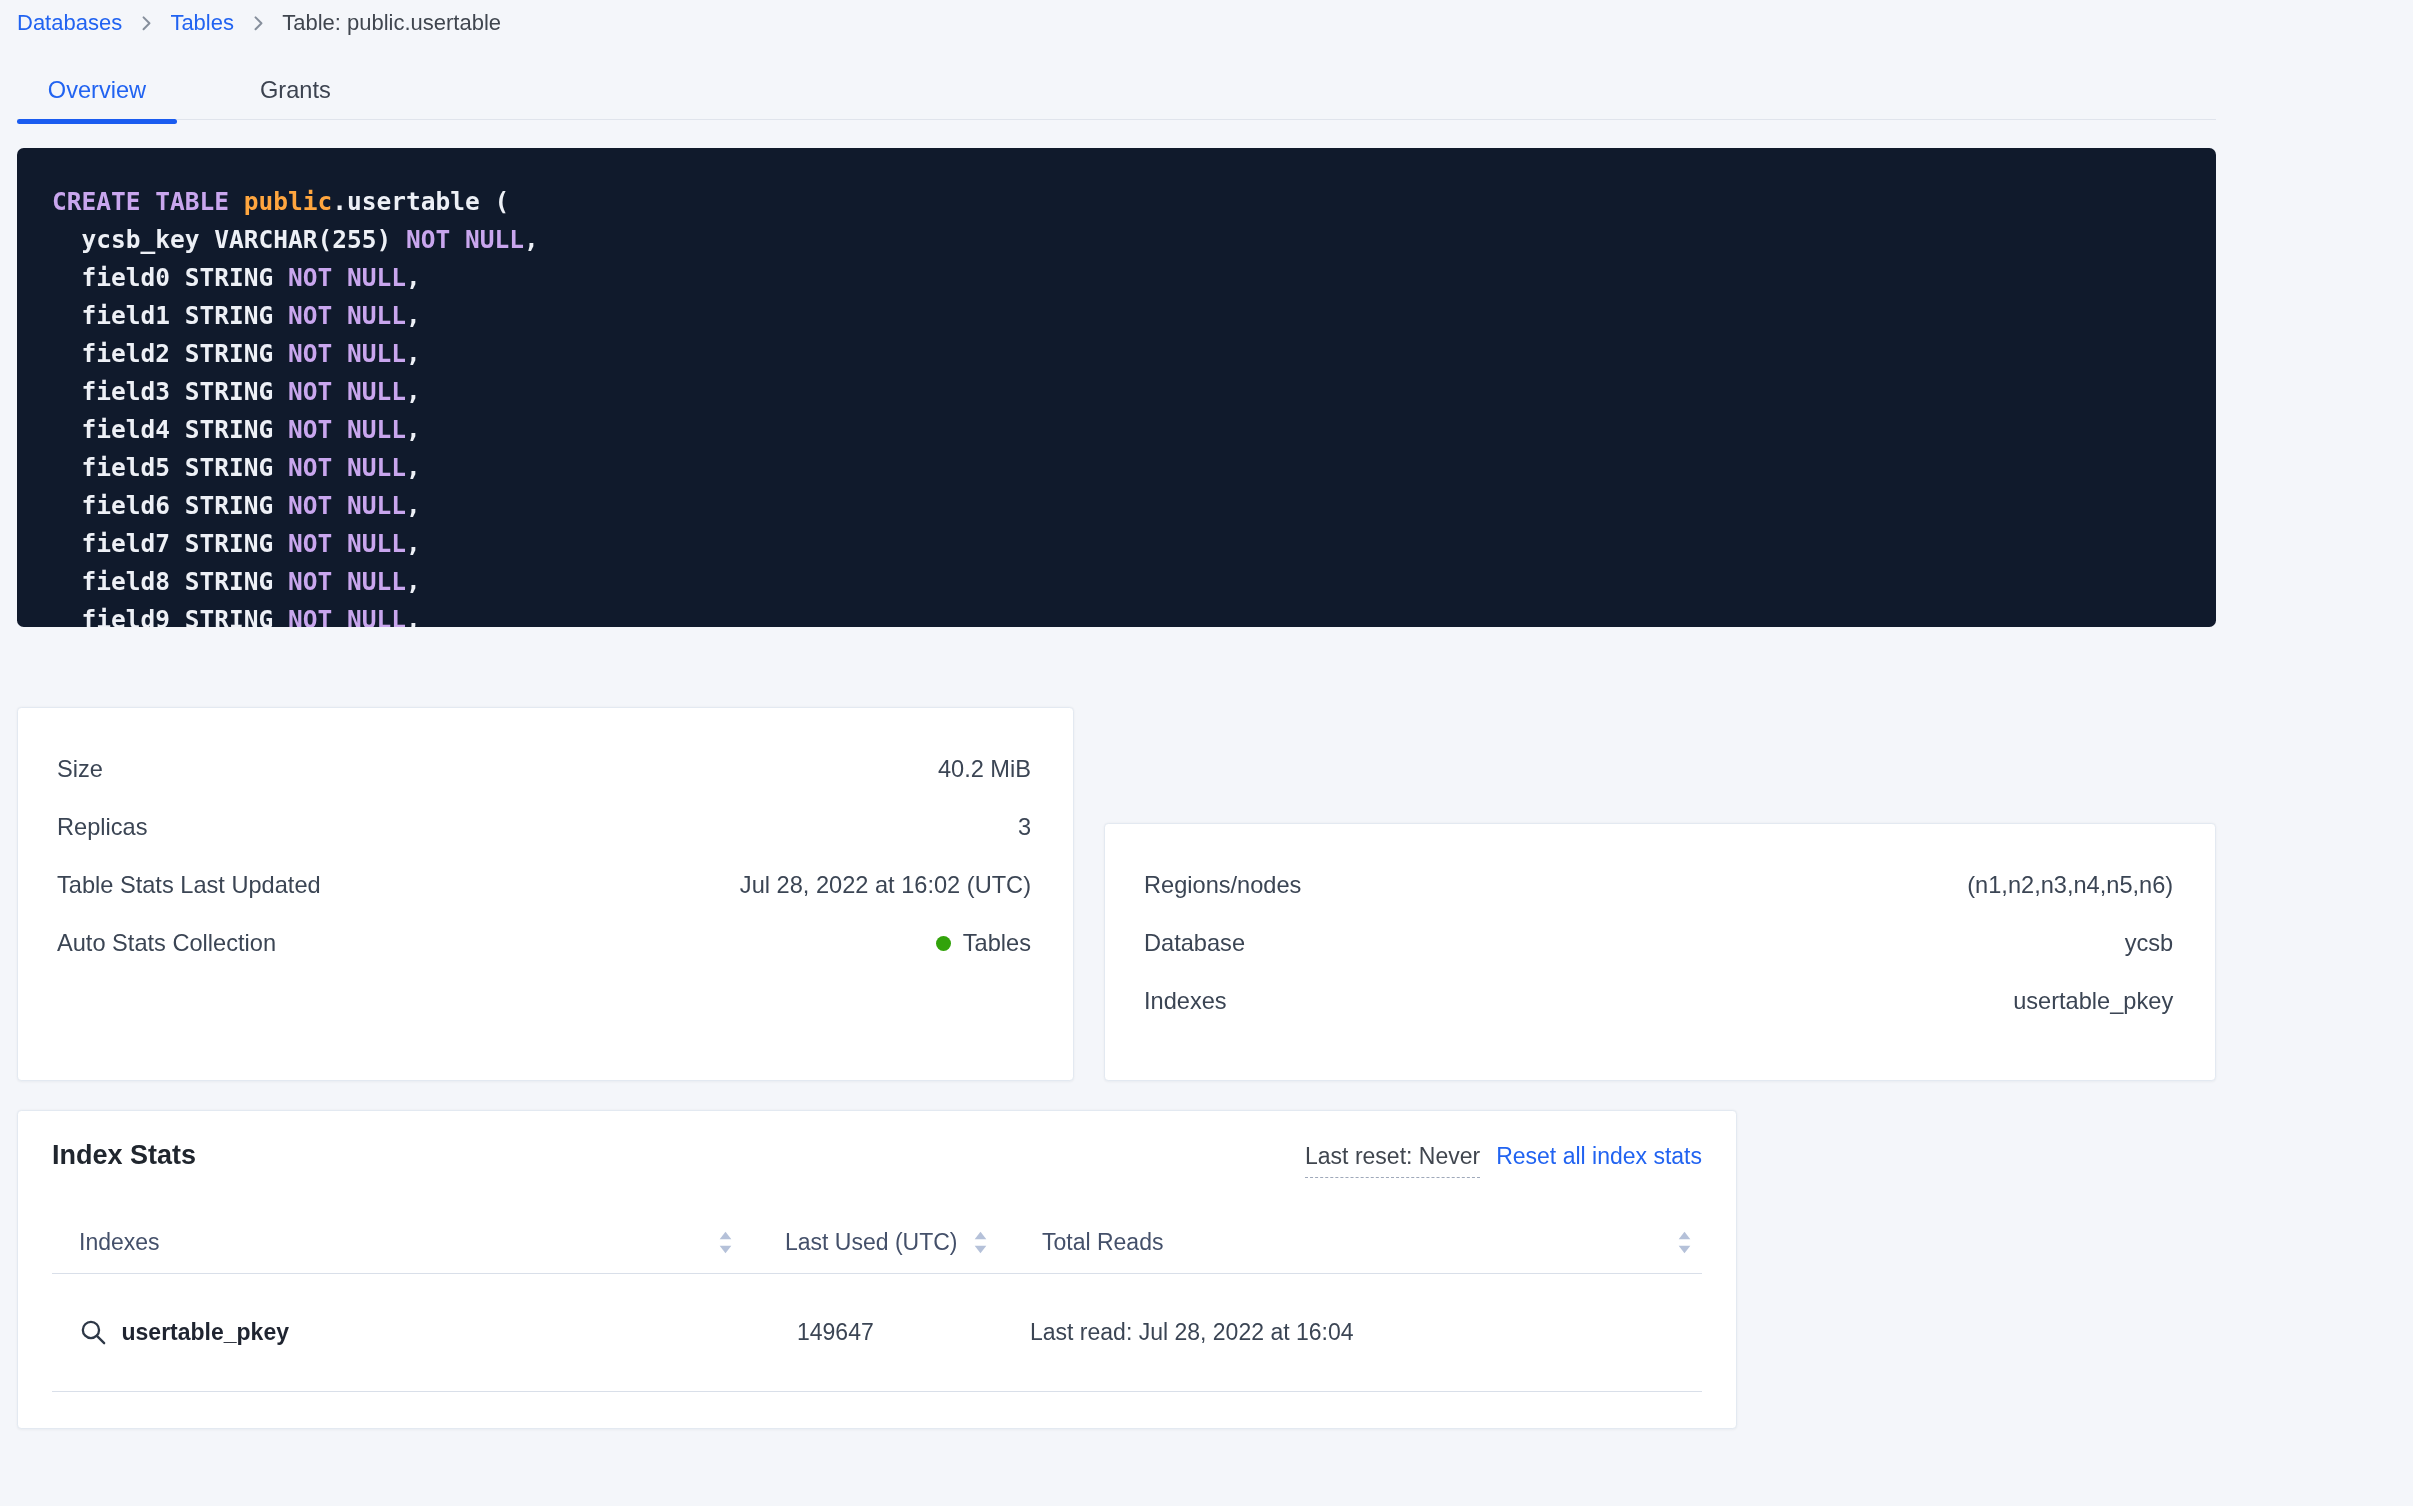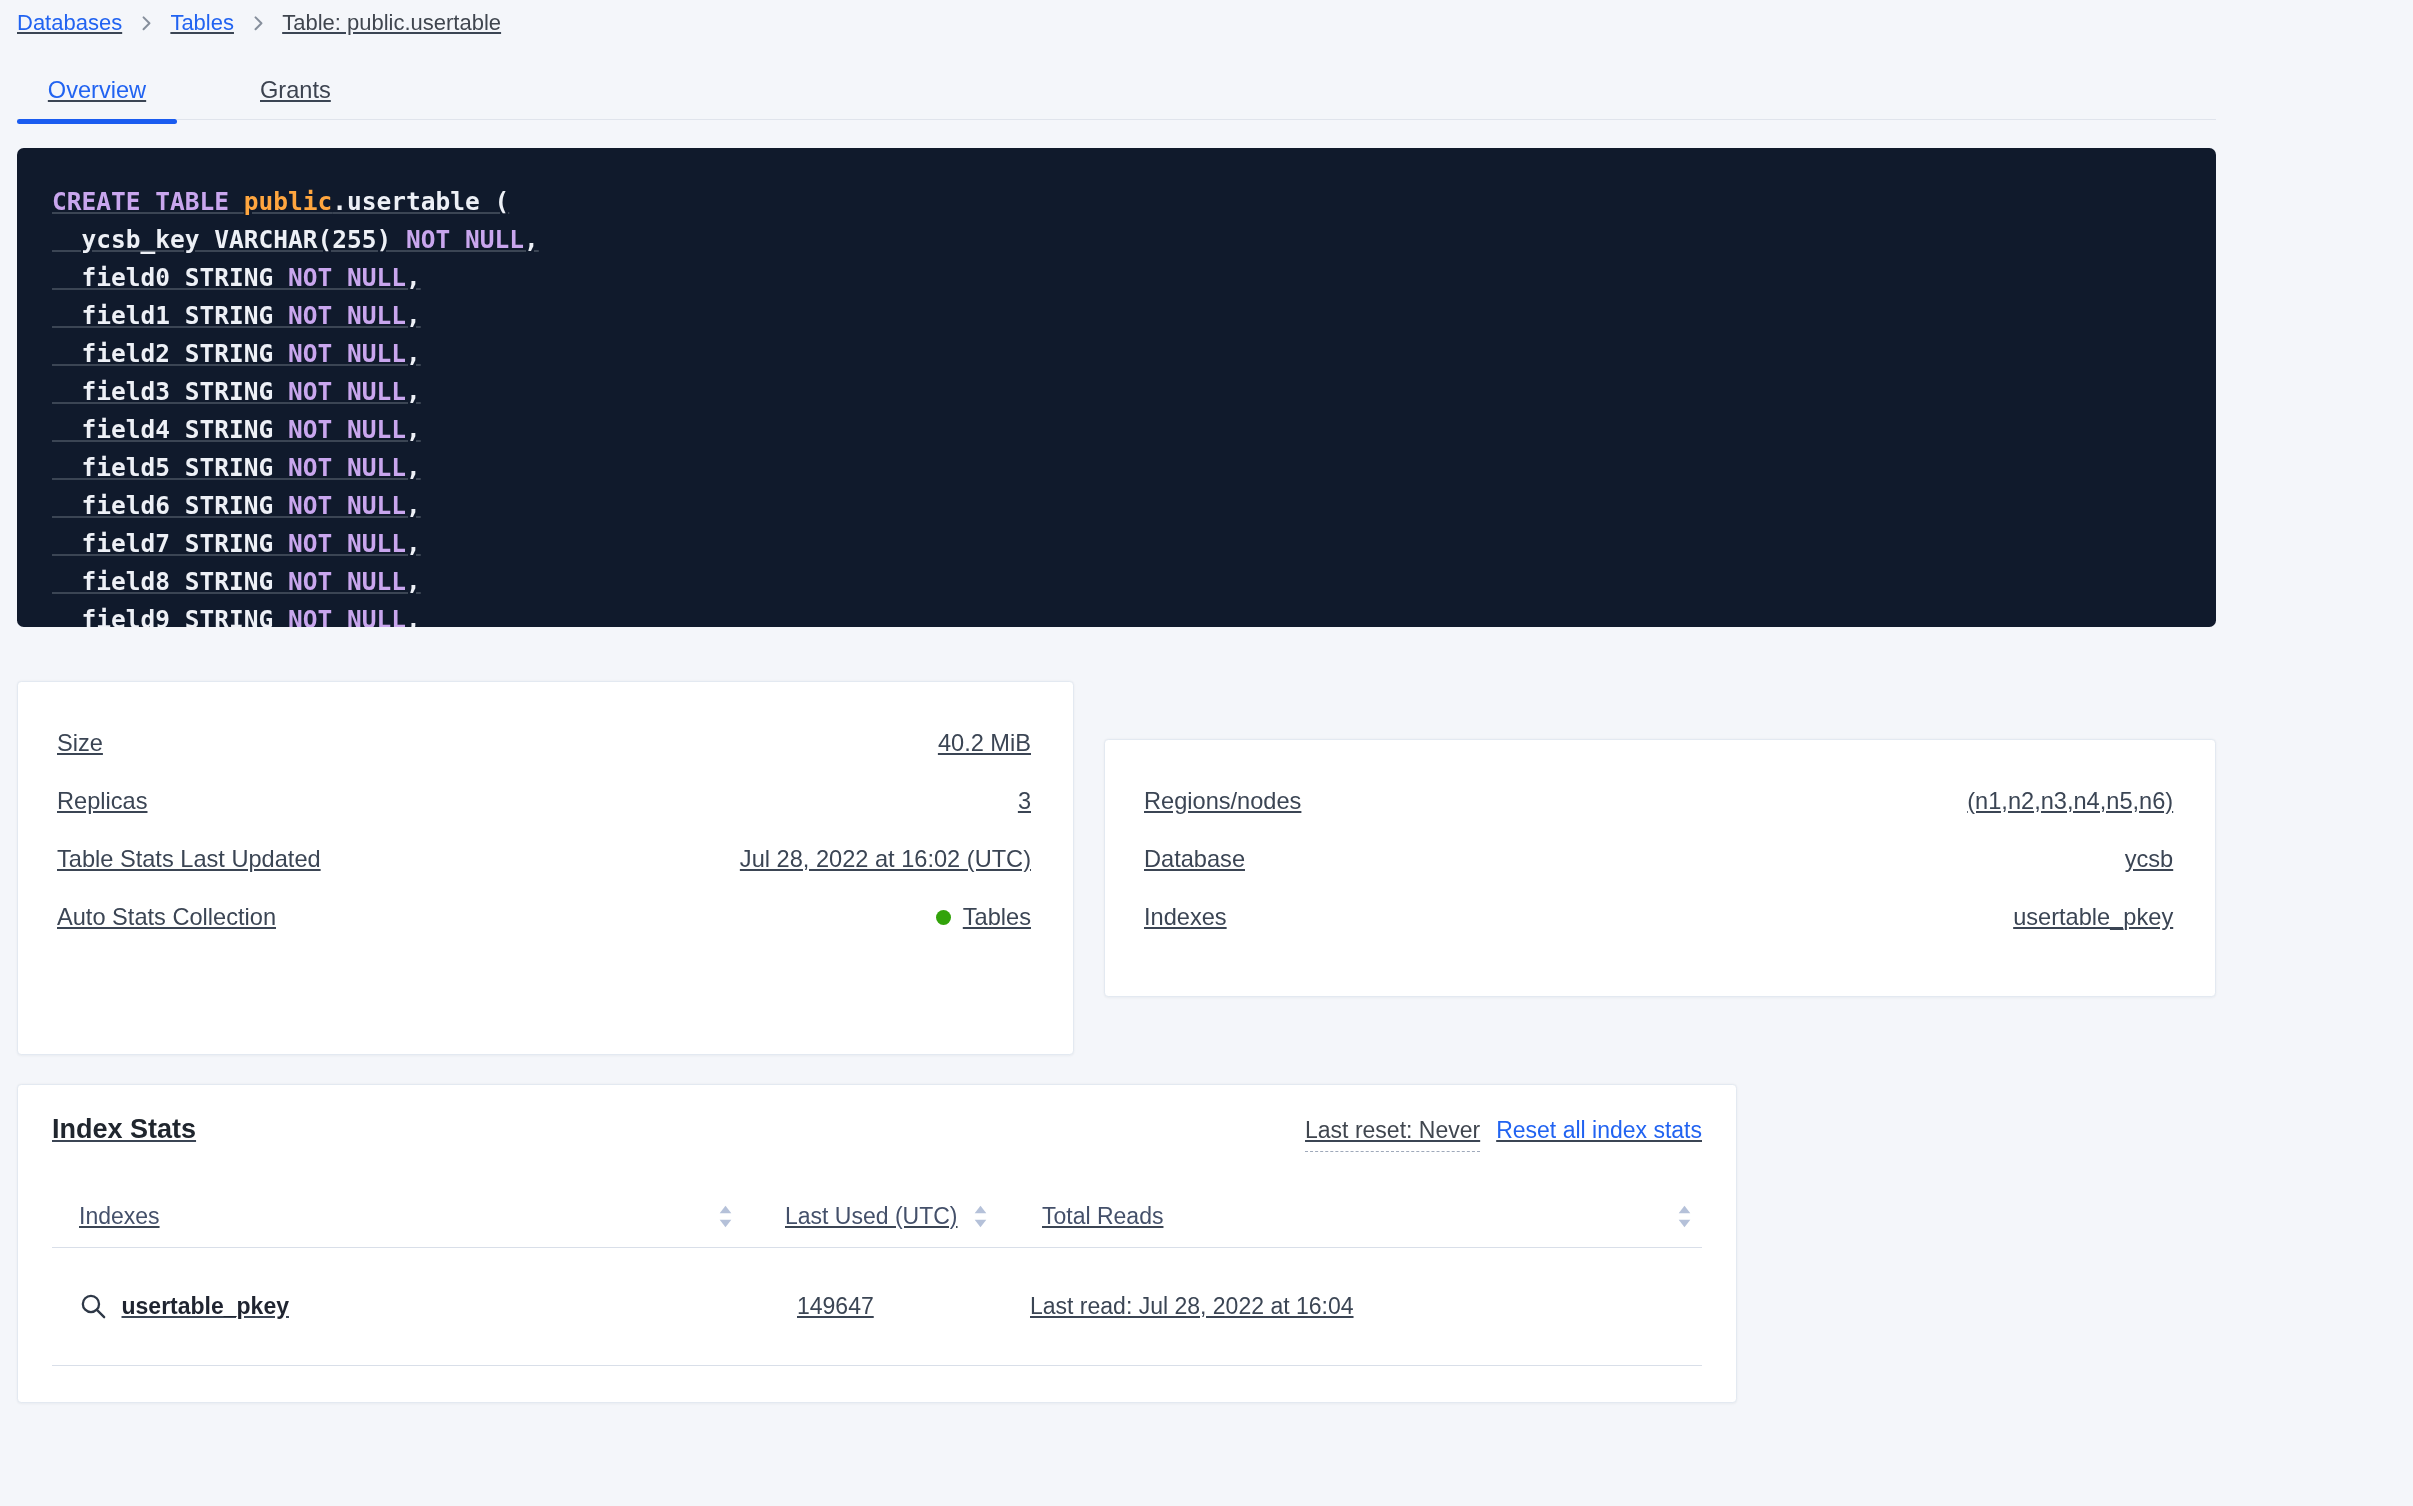--- a/index.html
+++ b/index.html
@@ -5,21 +5,20 @@
   html,body{margin:0;padding:0;background:#f4f6fa;}
   #app{
     position:relative;
     width:2228px;height:1506px;
     background:#f4f6fa;
     font-family:"Liberation Sans","DejaVu Sans",sans-serif;
     color:#3b4554;
     overflow:hidden;
     box-sizing:border-box;
     padding:8.4px 11.8px 0 17px;
-    text-decoration:underline;
   }
   *{box-sizing:border-box;}
 
   
   .breadcrumb{display:flex;align-items:center;height:30px;font-size:22px;}
   .crumb-link{color:#2163f1;cursor:pointer;}
   .crumb-current{color:#40464f;}
   .crumb-sep{display:flex;align-items:center;margin:0 18.6px;}
 
   
@@ -41,21 +40,21 @@
     padding:35px 34px 0 35px;overflow:hidden;
     font-family:"DejaVu Sans Mono","Liberation Mono",monospace;
     font-weight:700;font-size:24.5px;line-height:38px;
     color:#edf0f6;white-space:pre;
   }
   .code-block .kw{color:#c9a6ee;}
   .code-block .db{color:#ffa63f;}
   .code-block .pl{color:#edf0f6;}
 
   
-  .cards-row{display:flex;gap:30px;margin-top:54px;align-items:center;}
+  .cards-row{display:flex;gap:30px;margin-top:80px;align-items:flex-end;}
   .card{
     background:#ffffff;border:0.8px solid #e3e9f1;border-radius:4.2px;
     box-shadow:0 0.8px 2.5px rgba(16,30,55,.05);
   }
   .card.left{width:1057px;height:374px;padding:32px 42px 0 39px;}
   .card.right{flex:1;height:258px;padding:32px 42px 0 39px;}
   .detail-row{display:flex;justify-content:space-between;align-items:center;height:58px;font-size:23.6px;}
   .detail-label{color:#3b4554;}
   .detail-value{color:#3b4554;display:flex;align-items:center;}
   .status-dot{width:15px;height:15px;border-radius:50%;background:#32a30a;margin-right:11.8px;flex:none;}

